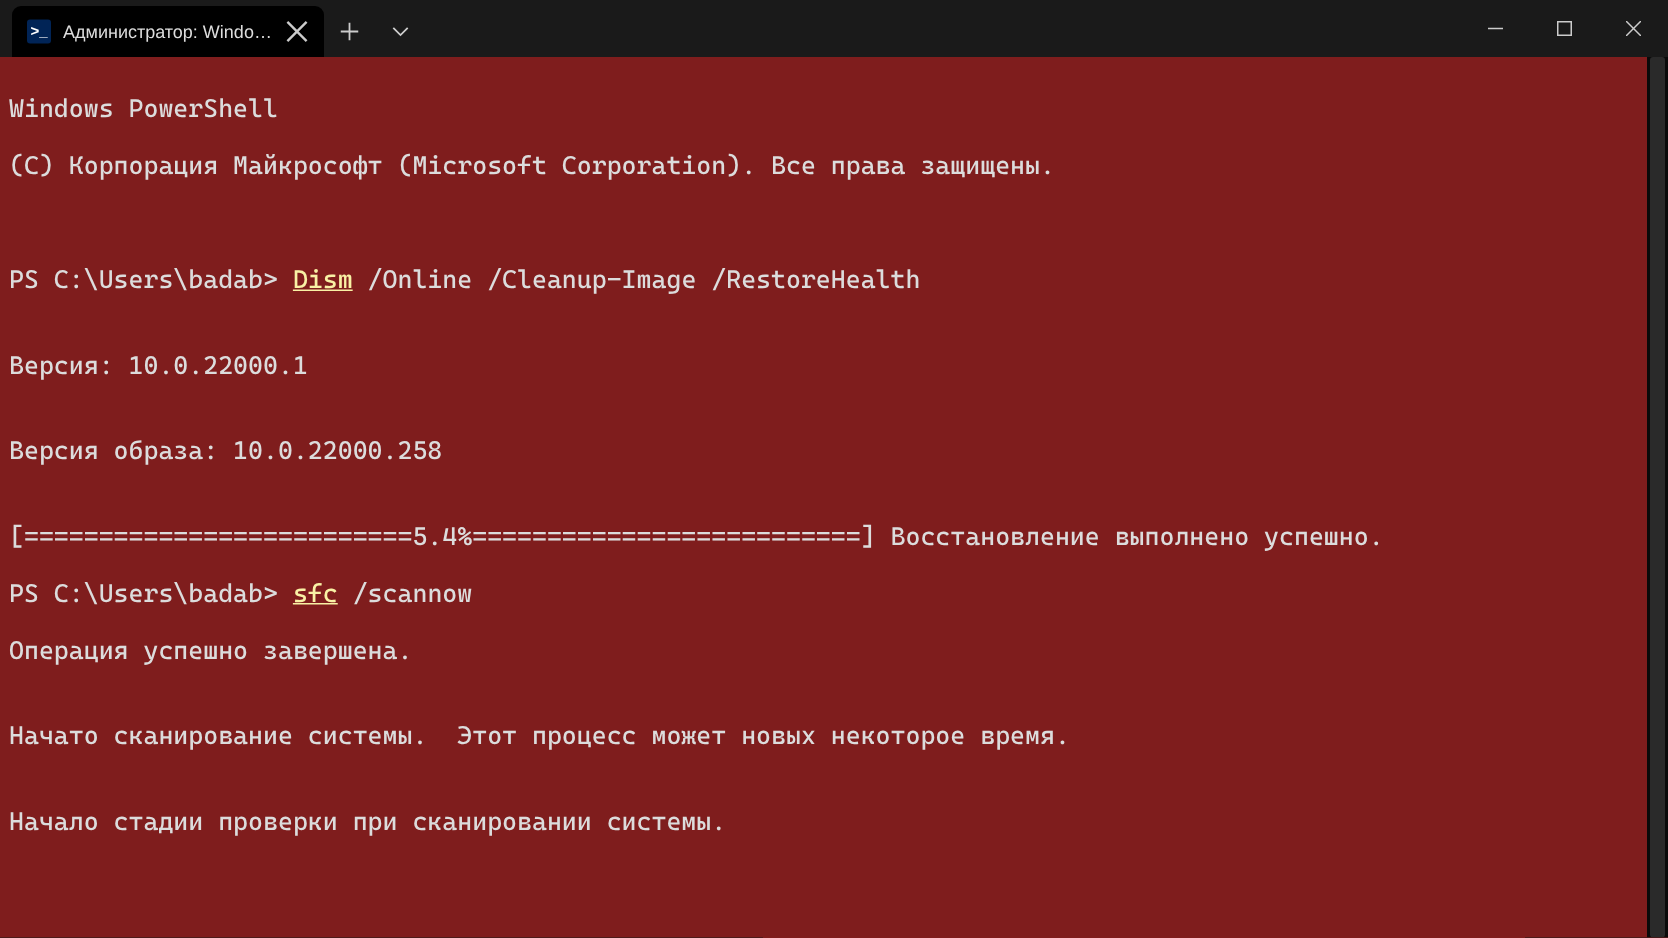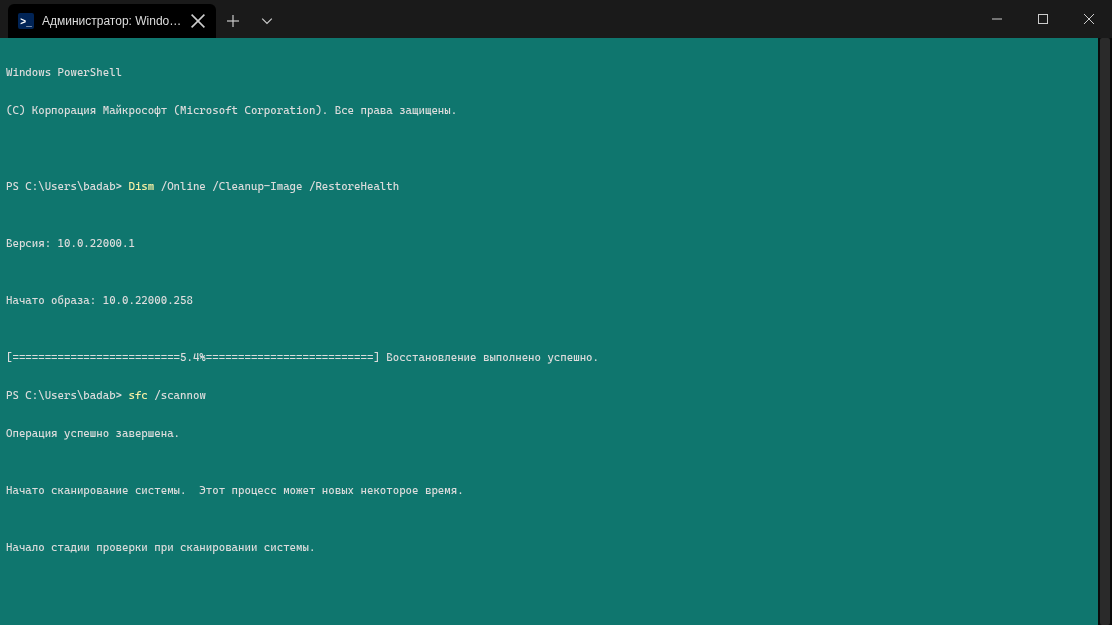--- a/index.html
+++ b/index.html
@@ -93,32 +93,32 @@
     display: flex;
     align-items: center;
     justify-content: center;
     color: #ccc;
     cursor: pointer;
   }
   .win-btn svg { width: 10px; height: 10px; }
 
   .terminal {
     flex: 1;
-    background: #0f766e;
+    background: #7f1d1d;
     color: #dcdcdc;
     font-family: "Cascadia Mono", "Consolas", monospace;
-    font-size: 11px;
+    font-size: 17px;
     line-height: 19px;
     padding: 6px 6px;
     white-space: pre;
     overflow: hidden;
     position: relative;
   }
   .line { white-space: pre; }
-  .cmd-yellow { color: #f9f1a5; }
+  .cmd-yellow { color: #f9f1a5; text-decoration: underline; }
   .scrollbar {
     position: absolute;
     right: 0;
     top: 0;
     bottom: 0;
     width: 14px;
     background: #0a0a0a;
   }
   .scrollbar-thumb {
     position: absolute;
@@ -182,21 +182,21 @@
 
   <div class="terminal">
 <div class="line">Windows PowerShell</div>
 <div class="line">(C) Корпорация Майкрософт (Microsoft Corporation). Все права защищены.</div>
 <div class="line"></div>
 <div class="line"></div>
 <div class="line"><span>PS C:\Users\badab&gt; </span><span class="cmd-yellow">Dism</span><span> /Online /Cleanup-Image /RestoreHealth</span></div>
 <div class="line"></div>
 <div class="line">Версия: 10.0.22000.1</div>
 <div class="line"></div>
-<div class="line">Начато образа: 10.0.22000.258</div>
+<div class="line">Версия образа: 10.0.22000.258</div>
 <div class="line"></div>
 <div class="line">[==========================5.4%==========================] Восстановление выполнено успешно.</div>
 <div class="line"><span>PS C:\Users\badab&gt; </span><span class="cmd-yellow">sfc</span><span> /scannow</span></div>
 <div class="line">Операция успешно завершена.</div>
 <div class="line"></div>
 <div class="line">Начато сканирование системы.  Этот процесс может новых некоторое время.</div>
 <div class="line"></div>
 <div class="line">Начало стадии проверки при сканировании системы.</div>
 
 <div class="line"></div>

